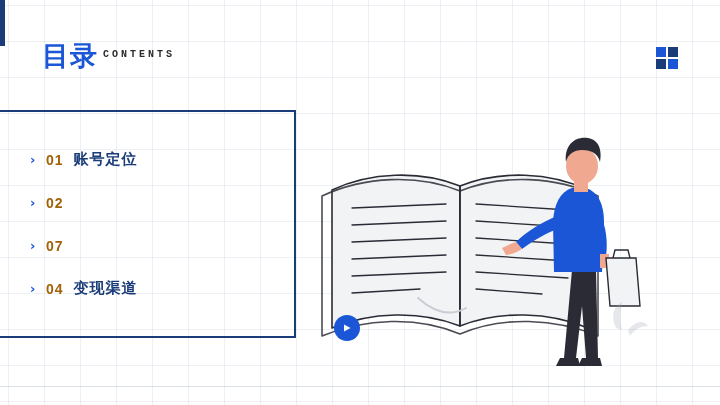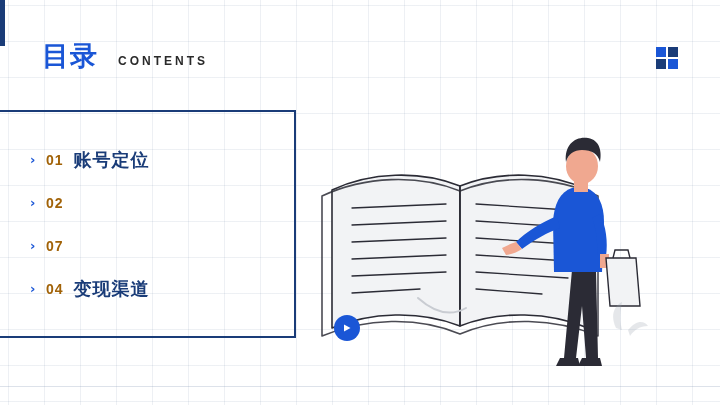--- a/index.html
+++ b/index.html
@@ -39,39 +39,39 @@
     width: 5px;
     height: 46px;
     background: #1a3c78;
   }
   
   .title-wrap {
     position: absolute;
     left: 42px;
     top: 42px;
     display: flex;
-    align-items: flex-end;
+    align-items: center;
   }
   .title-cn {
     font-size: 27px;
     font-weight: bold;
     color: #1a56d6;
     letter-spacing: 1px;
     line-height: 1;
     font-family: "DejaVu Sans", sans-serif;
   }
   .title-en {
-    margin-left: 20px;
-    font-size: 12px;
+    margin-left: 5px;
+    font-size: 10px;
     letter-spacing: 3px;
     color: #2a2a2a;
     font-weight: bold;
     line-height: 1;
     padding-bottom: 2px;
-    font-family: Liberation Sans, sans-serif;
+    font-family: Liberation Mono, monospace;
   }
   
   .squares {
     position: absolute;
     right: 42px;
     top: 47px;
     width: 22px;
     height: 22px;
     display: grid;
     grid-template-columns: 10px 10px;
@@ -113,21 +113,21 @@
   .num {
     color: #a16207;
     font-size: 14px;
     font-weight: bold;
     letter-spacing: 1px;
     margin-right: 10px;
     font-family: "Liberation Sans", sans-serif;
   }
   .mlabel {
     color: #1a3c78;
-    font-size: 18px;
+    font-size: 15px;
     font-weight: bold;
     letter-spacing: 1px;
     font-family: "DejaVu Sans", sans-serif;
   }
 
   
   .art {
     position: absolute;
     left: 310px;
     top: 130px;

